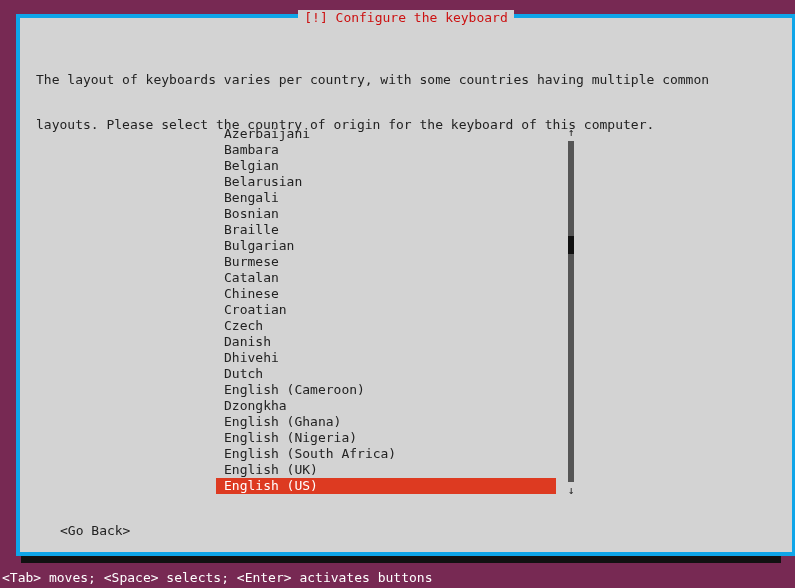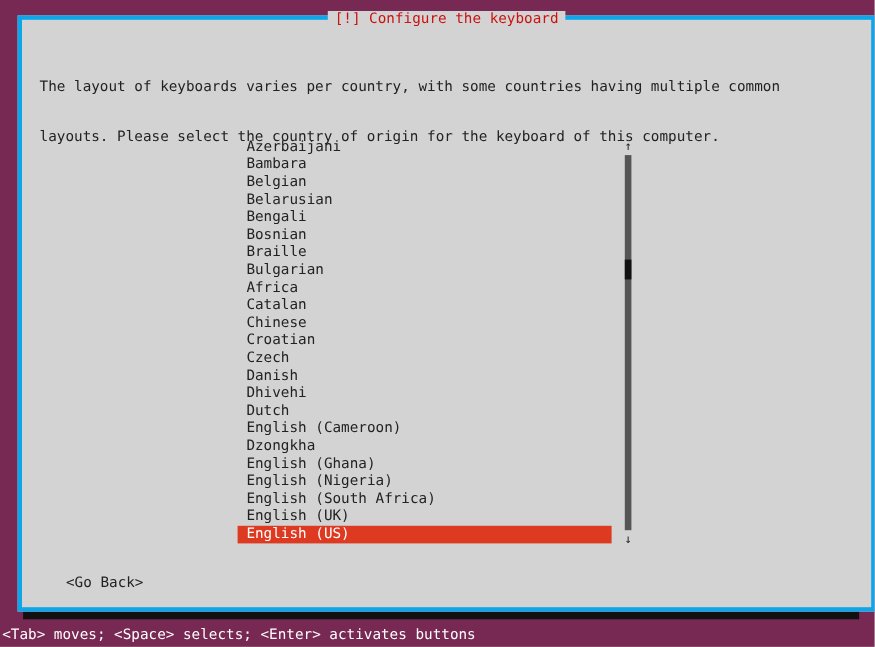--- a/index.html
+++ b/index.html
@@ -137,21 +137,21 @@
 
   <div class="list" id="list">
       <div class="list-item">Azerbaijani</div>
       <div class="list-item">Bambara</div>
       <div class="list-item">Belgian</div>
       <div class="list-item">Belarusian</div>
       <div class="list-item">Bengali</div>
       <div class="list-item">Bosnian</div>
       <div class="list-item">Braille</div>
       <div class="list-item">Bulgarian</div>
-      <div class="list-item">Africa</div>
+      <div class="list-item">Burmese</div>
       <div class="list-item">Catalan</div>
       <div class="list-item">Chinese</div>
       <div class="list-item">Croatian</div>
       <div class="list-item">Czech</div>
       <div class="list-item">Danish</div>
       <div class="list-item">Dhivehi</div>
       <div class="list-item">Dutch</div>
       <div class="list-item">English (Cameroon)</div>
       <div class="list-item">Dzongkha</div>
       <div class="list-item">English (Ghana)</div>

